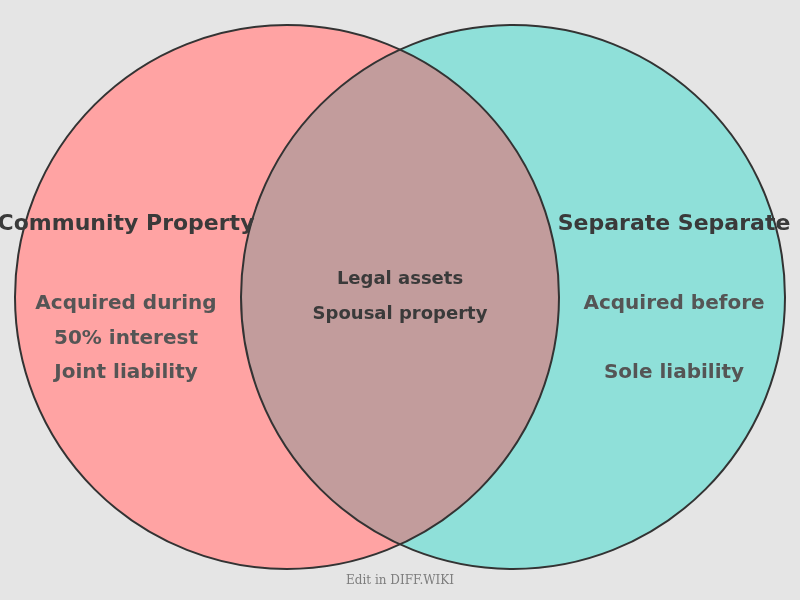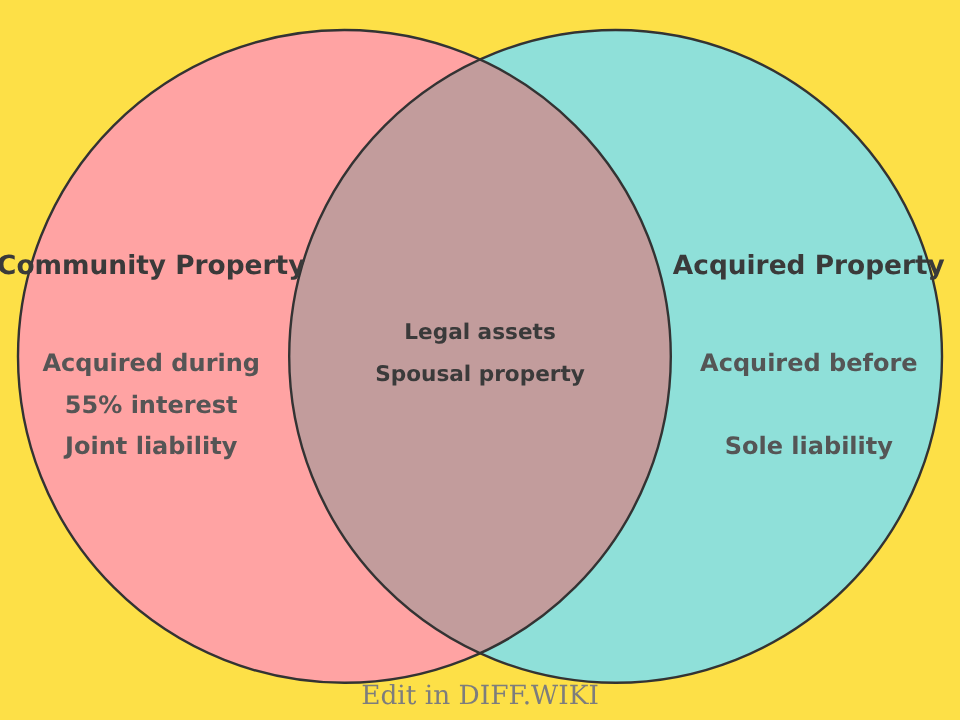--- a/index.html
+++ b/index.html
@@ -4,21 +4,21 @@
 <style>
   html, body {
     margin: 0;
     padding: 0;
     background: #ffffff;
   }
   .stage {
     position: relative;
     width: 800px;
     height: 600px;
-    background: #fde047;
+    background: #e5e5e5;
     overflow: hidden;
     font-family: "DejaVu Sans", sans-serif;
   }
   .stage svg {
     position: absolute;
     left: 0;
     top: 0;
   }
   .lbl {
     position: absolute;
@@ -40,21 +40,21 @@
     color: #3a3a3a;
   }
   .footer {
     position: absolute;
     left: 400px;
     top: 580px;
     transform: translate(-50%, -50%);
     white-space: nowrap;
     font-family: "DejaVu Serif", serif;
     font-weight: normal;
-    font-size: 22px;
+    font-size: 12px;
     color: #7d7d7d;
     text-decoration: none;
   }
   
   .pos-left-title   { left: 126px; top: 222px; }
   .pos-right-title  { left: 674px; top: 222px; }
   .pos-left-item-0  { left: 126px; top: 302px; }
   .pos-left-item-1  { left: 126px; top: 337px; }
   .pos-left-item-2  { left: 126px; top: 371px; }
   .pos-right-item-0 { left: 674px; top: 302px; }
@@ -73,24 +73,24 @@
     <circle cx="287" cy="297" r="272" fill="#FFA3A3"></circle>
     <circle cx="513" cy="297" r="272" fill="#8FE0D9"></circle>
 
     <path d="M 400 49.6 A 272 272 0 0 1 400 544.4 A 272 272 0 0 1 400 49.6 Z" fill="#C29C9C"></path>
 
     <circle cx="287" cy="297" r="272" fill="none" stroke-width="2" stroke="#333333"></circle>
     <circle cx="513" cy="297" r="272" fill="none" stroke-width="2" stroke="#333333"></circle>
   </svg>
 
   <div class="lbl set-title pos-left-title">Community Property</div>
-  <div class="lbl set-title pos-right-title">Acquired Property</div>
+  <div class="lbl set-title pos-right-title">Separate Separate</div>
 
   <div class="lbl set-item pos-left-item-0">Acquired during</div>
-  <div class="lbl set-item pos-left-item-1">55% interest</div>
+  <div class="lbl set-item pos-left-item-1">50% interest</div>
   <div class="lbl set-item pos-right-item-0">Acquired before</div>
 
   <div class="lbl set-item pos-left-item-2">Joint liability</div>
   <div class="lbl set-item pos-right-item-2">Sole liability</div>
 
   <div class="lbl center-item pos-center-0">Legal assets</div>
   <div class="lbl center-item pos-center-1">Spousal property</div>
 
   <a href="#" class="footer">Edit in DIFF.WIKI</a>
 

